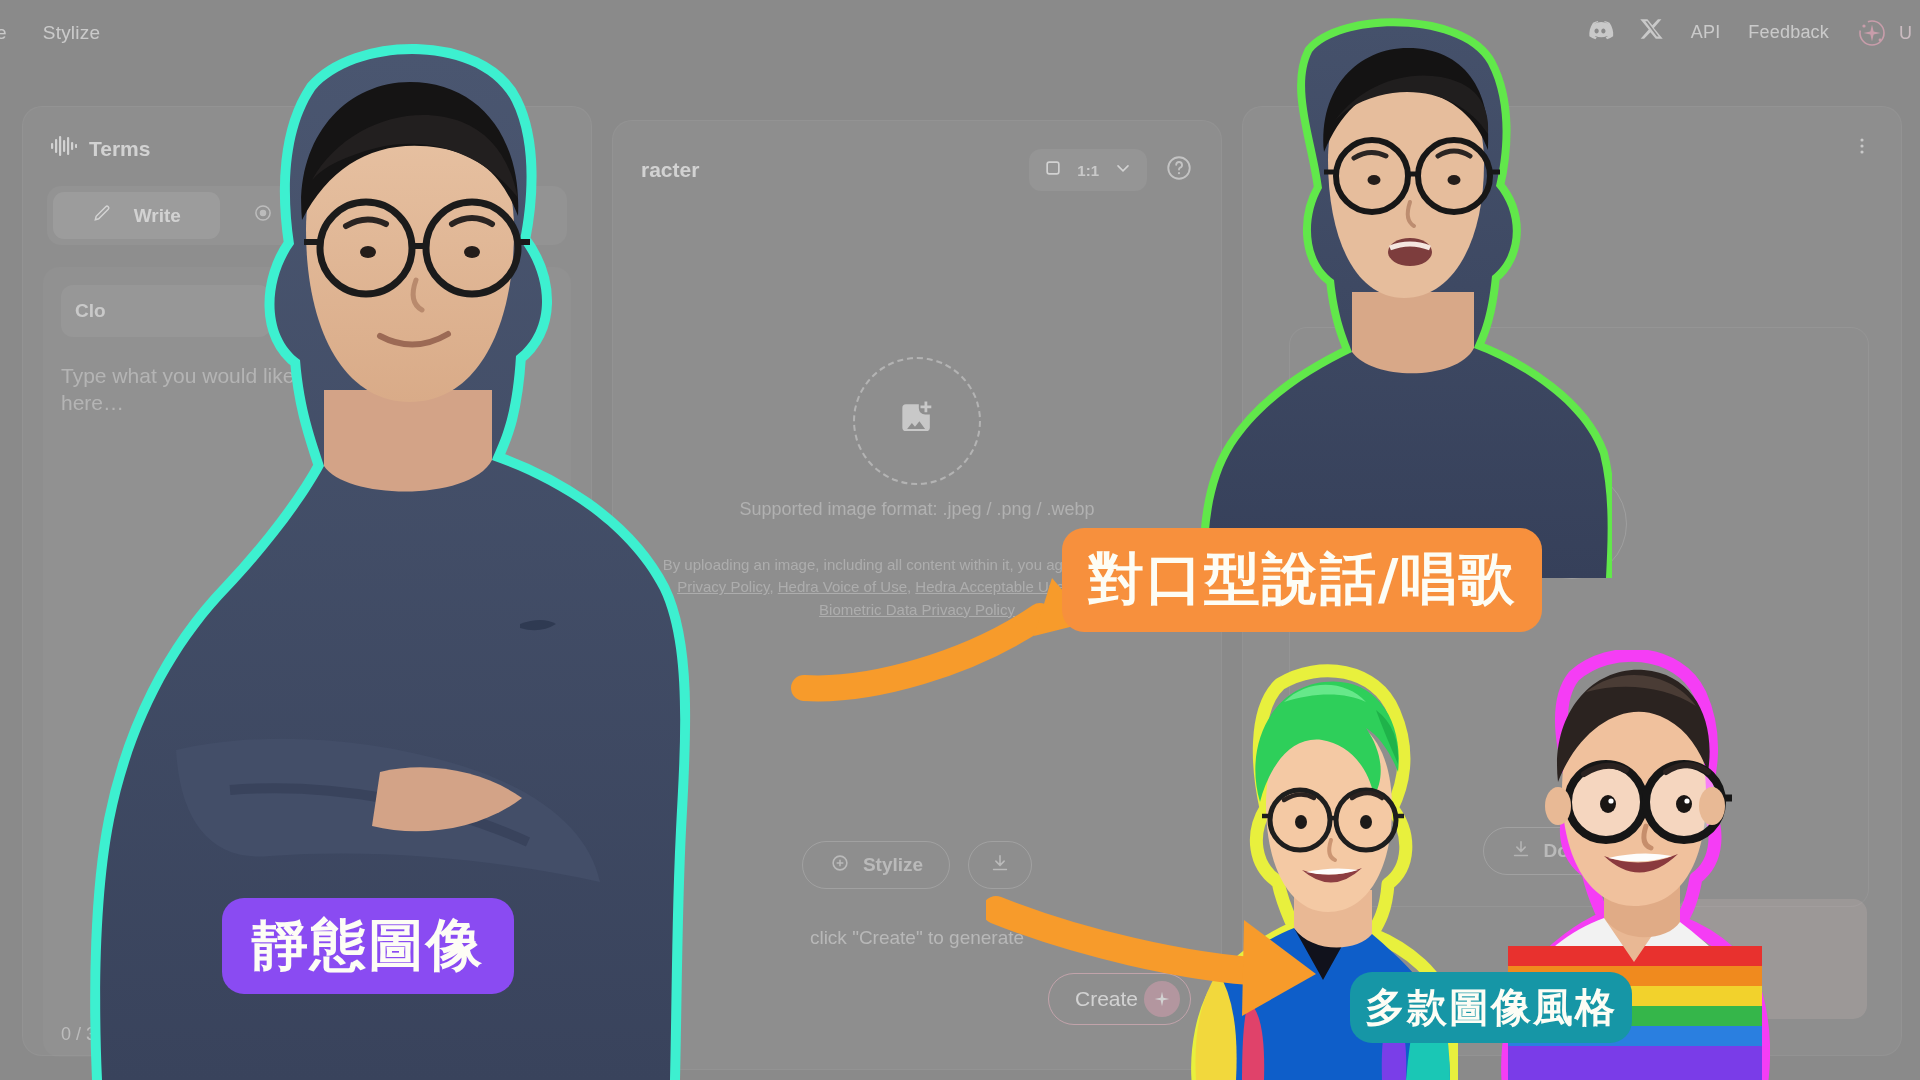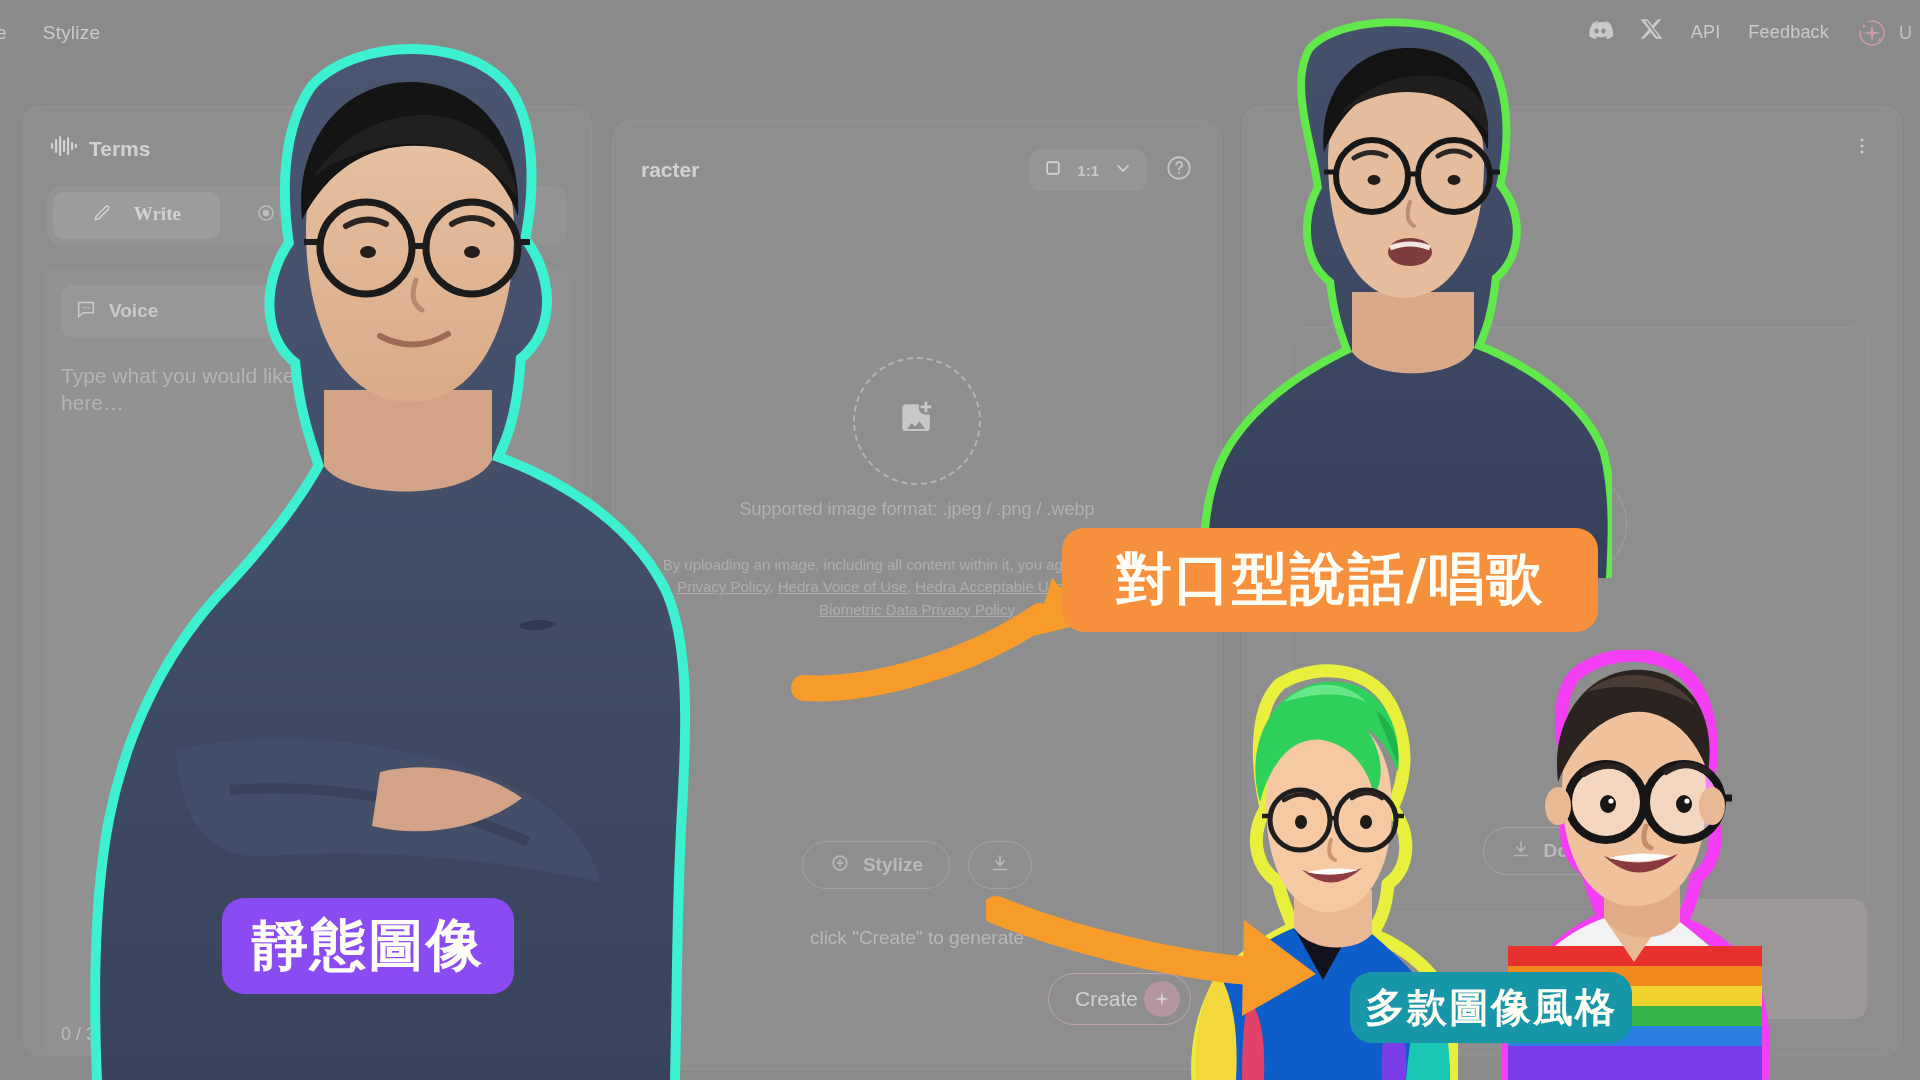--- a/index.html
+++ b/index.html
@@ -55,23 +55,23 @@
 
   
   .segmented {
     margin: 24px 24px 0 24px;
     background: rgba(255,255,255,0.07);
     border-radius: 14px;
     display: flex; align-items: center; gap: 4px; padding: 6px;
     width: calc(100% - 48px);
   }
   .seg-tab {
-    flex: 1; display:flex; justify-content:center; gap:22px;
+    flex: 1; display:flex; align-items:center; justify-content:center; gap:22px;
     padding: 11px 8px; border-radius: 11px;
-    color: #dcdcdc; font-size: 19px; font-weight: 600; white-space: nowrap; font-family: Liberation Serif, serif;
+    color: #dcdcdc; font-size: 19px; font-weight: 600; white-space: nowrap;
   }
   .seg-tab.active { background: rgba(255,255,255,0.14); color:#fff; }
 
   .inner-card {
     margin: 22px 20px 0 20px;
     background: rgba(255,255,255,0.045);
     border-radius: 16px;
     padding: 18px;
     height: 790px;
     position: relative;
@@ -168,21 +168,21 @@
   
   .arrow { position:absolute; }
 
   
   .badge {
     position:absolute; border-radius: 22px;
     color:#fdfdf5; display:flex; align-items:center; justify-content:center;
     font-family: "DejaVu Sans", sans-serif; font-weight: 600;
     letter-spacing: 2px; white-space: nowrap;
   }
-  .badge-orange { background:#F7903D; left: 1062px; top: 528px; padding: 14px 54px; font-size: 56px; }
+  .badge-orange { background:#F7903D; left: 1062px; top: 528px; padding: 14px 26px; font-size: 56px; }
   .badge-purple { background:#8A4BF2; left: 222px; top: 898px; padding: 10px 30px; font-size: 56px; }
   .badge-teal   { background:#1696A6; left: 1350px; top: 972px; padding: 8px 15px; font-size: 40px; }
 </style>
 </head>
 <body>
 
 <div id="root">
 
   <div class="app-layer">
 
@@ -257,34 +257,20 @@
             <svg width="20" height="20" viewBox="0 0 24 24" fill="none" stroke="#dcdcdc" stroke-width="1.8" stroke-linecap="round">
               <path d="M12 16V4M7.5 8.5 12 4l4.5 4.5M4 19h16"></path>
             </svg>
           </span>
           <span>Upload</span>
         </div>
       </div>
 
       <div class="inner-card">
         <div class="row">
-          <div class="select-pill">
-            <span>
-              <svg width="22" height="22" viewBox="0 0 24 24" fill="none" stroke="#f0f0f0" stroke-width="1.7" stroke-linecap="round">
-                <path d="M4 5h16v11H9l-5 4V5Z"></path>
-                  <path d="M9 10.5h.01M12 10.5h.01M15 10.5h.01"></path>
-              </svg>
-            </span>
-            <span>Voice</span>
-            <span class="caret">
-              <svg width="16" height="22" viewBox="0 0 16 24" fill="none" stroke="#f0f0f0" stroke-width="1.8" stroke-linecap="round">
-                <path d="M4 10 8 6l4 4M4 14l4 4 4-4"></path>
-              </svg>
-            </span>
-          </div>
           <div class="select-pill secondary">
             <span>Clo</span>
           </div>
         </div>
         <div class="textarea-ph">Type what you would like your character to say here…</div>
         <div class="counter">0 / 30</div>
       </div>
     </div>
 
     <div class="panel panel-character">

